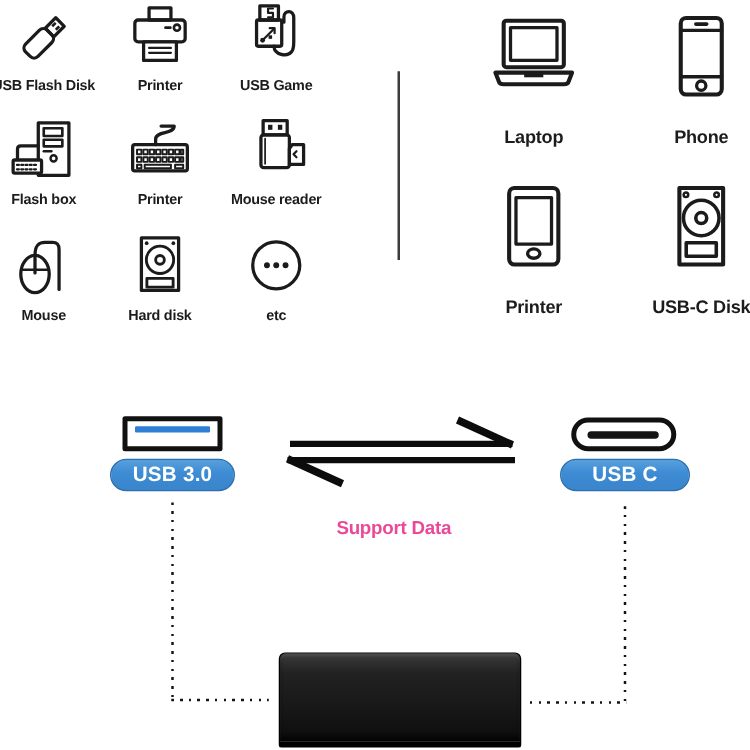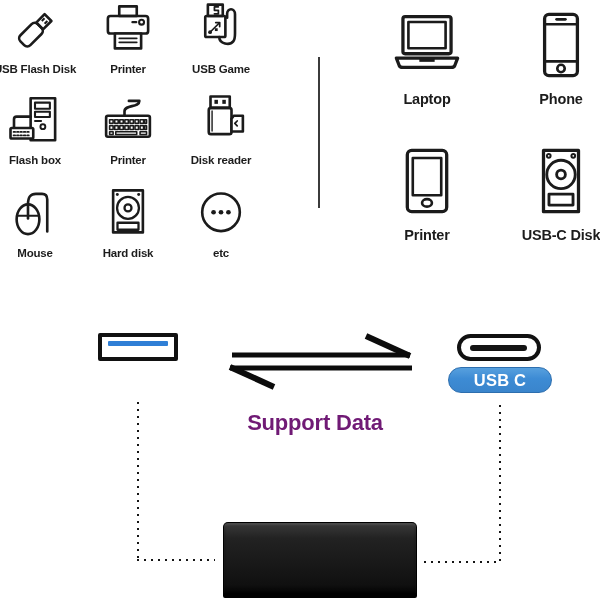--- a/index.html
+++ b/index.html
@@ -4,35 +4,35 @@
 <style>
   html,body{margin:0;padding:0;background:#fff;}
   #stage{
     position:relative;width:600px;height:600px;background:#ffffff;overflow:hidden;
     font-family:"Liberation Sans","DejaVu Sans",sans-serif;color:#1f1f1f;
   }
   .cell{position:absolute;display:flex;flex-direction:column;align-items:center;}
   .ic{display:block;}
   .f{fill:#1b1b1b;stroke:none;}
   .lbl-s{margin-top:5px;font-size:11.5px;font-weight:700;letter-spacing:-0.2px;white-space:nowrap;color:#1c1c1c;}
-  .lbl-l{margin-top:11px;font-size:14.5px;font-weight:600;letter-spacing:-0.2px;white-space:nowrap;color:#1c1c1c;}
+  .lbl-l{margin-top:22px;font-size:14.5px;font-weight:600;letter-spacing:-0.2px;white-space:nowrap;color:#1c1c1c;}
   #divider{position:absolute;left:318px;top:57px;width:2px;height:151px;background:#3b3b3b;}
   
   #usb-a-conn{position:absolute;left:98px;top:333px;width:80px;height:28px;border:4px solid #111;border-radius:2px;box-sizing:border-box;background:#fff;}
   #usb-a-conn .tongue{position:absolute;left:6px;top:4px;width:60px;height:5px;background:#2f7fd6;border-radius:1px;}
   #usb-c-conn{position:absolute;left:457px;top:334px;width:84px;height:27px;border:4px solid #111;border-radius:14px;box-sizing:border-box;background:#fff;}
   #usb-c-conn .cbar{position:absolute;left:9px;top:7px;width:57px;height:5.5px;background:#141414;border-radius:3px;}
   .badge{position:absolute;height:26px;border-radius:13px;background:linear-gradient(180deg,#57a0de 0%,#3d8bd4 45%,#3a85cc 100%);
     border:1px solid #2d6eae;box-sizing:border-box;color:#fff;font-weight:700;font-size:16.5px;
     display:flex;align-items:center;justify-content:center;letter-spacing:0.2px;}
   #badge-a{left:88px;top:367px;width:100px;}
   #badge-c{left:448px;top:367px;width:104px;}
   #arrows{position:absolute;left:224px;top:329px;}
   #caption{position:absolute;left:150px;top:406px;width:330px;text-align:center;
-    font-size:22px;line-height:33px;font-weight:600;color:#701a75;letter-spacing:-0.2px;}
+    font-size:15px;line-height:33px;font-weight:600;color:#ec4899;letter-spacing:-0.2px;}
   .dot-v{position:absolute;width:2px;background-image:repeating-linear-gradient(to bottom,#151515 0 2px,transparent 2px 7px);}
   .dot-h{position:absolute;height:2px;background-image:repeating-linear-gradient(to right,#151515 0 2px,transparent 2px 7px);}
   #dl-left-v{left:137px;top:402px;height:159px;}
   #dl-left-h{left:137px;top:559px;width:78px;}
   #dl-right-v{left:499px;top:405px;height:158px;}
   #dl-right-h{left:424px;top:561px;width:77px;}
   #product{position:absolute;left:223px;top:522px;width:194px;height:76px;box-sizing:border-box;
     background:linear-gradient(180deg,#3a3a3a 0%,#222 22%,#181818 60%,#101010 88%,#050505 100%);
     border:1px solid #000;border-bottom:5px solid #000;border-radius:5px 5px 2px 2px;
     box-shadow:inset 0 2px 2px rgba(255,255,255,0.10), inset 0 -2px 3px rgba(0,0,0,0.6);}
@@ -130,21 +130,21 @@
     <div class="cell" style="left:176px;top:93px;width:90px">
       <svg class="ic" width="56" height="56" viewBox="0 0 64 64" fill="none" stroke="#1b1b1b" stroke-width="3" stroke-linecap="round" stroke-linejoin="round">
         <rect x="20" y="4" width="22" height="13"></rect>
         <rect class="f" x="24.5" y="7.8" width="4" height="4.6"></rect>
         <rect class="f" x="33.5" y="7.8" width="4" height="4.6"></rect>
         <rect x="18" y="17" width="26" height="30" rx="2.5"></rect>
         <line x1="21.8" y1="20.5" x2="21.8" y2="43.5" stroke-width="1.6"></line>
         <path d="M46.5 26 L57 26 L57 44 L44 44 L44 29.5 Z" fill="#fff"></path>
         <polyline points="50.5,32 47.8,34.8 50.5,37.5" stroke-width="2"></polyline>
       </svg>
-      <div class="lbl-s">Disk reader</div>
+      <div class="lbl-s">Mouse reader</div>
     </div>
 
     <div class="cell" style="left:-10px;top:186px;width:90px">
       <svg class="ic" width="56" height="56" viewBox="0 0 64 64" fill="none" stroke="#1b1b1b" stroke-width="3" stroke-linecap="round" stroke-linejoin="round">
         <path d="M24 21 C24 12 27 9 33 9 L40 9 C44.5 9 46 11 46 15.5 L46 52"></path>
         <ellipse cx="24" cy="38" rx="13" ry="17" fill="#fff"></ellipse>
         <line x1="24" y1="21" x2="24" y2="37"></line>
         <line x1="11.5" y1="34" x2="36.5" y2="34" stroke-width="2.4"></line>
       </svg>
       <div class="lbl-s">Mouse</div>
@@ -230,20 +230,21 @@
 
   <svg id="arrows" width="192" height="64" viewBox="0 0 192 64">
     <g stroke="#0c0c0c" fill="none">
       <line x1="8" y1="26" x2="186" y2="26" stroke-width="5"></line>
       <line x1="186" y1="27" x2="142" y2="7" stroke-width="6"></line>
       <line x1="6" y1="39" x2="188" y2="39" stroke-width="5"></line>
       <line x1="6" y1="38" x2="50" y2="58" stroke-width="6"></line>
     </g>
   </svg>
 
+  <div id="badge-a" class="badge">USB 3.0</div>
   <div id="badge-c" class="badge">USB C</div>
 
   <div id="caption">
     <div>Support Data</div>
   </div>
 
   <div id="dl-left-v" class="dot-v"></div>
   <div id="dl-left-h" class="dot-h"></div>
   <div id="dl-right-v" class="dot-v"></div>
   <div id="dl-right-h" class="dot-h"></div>

